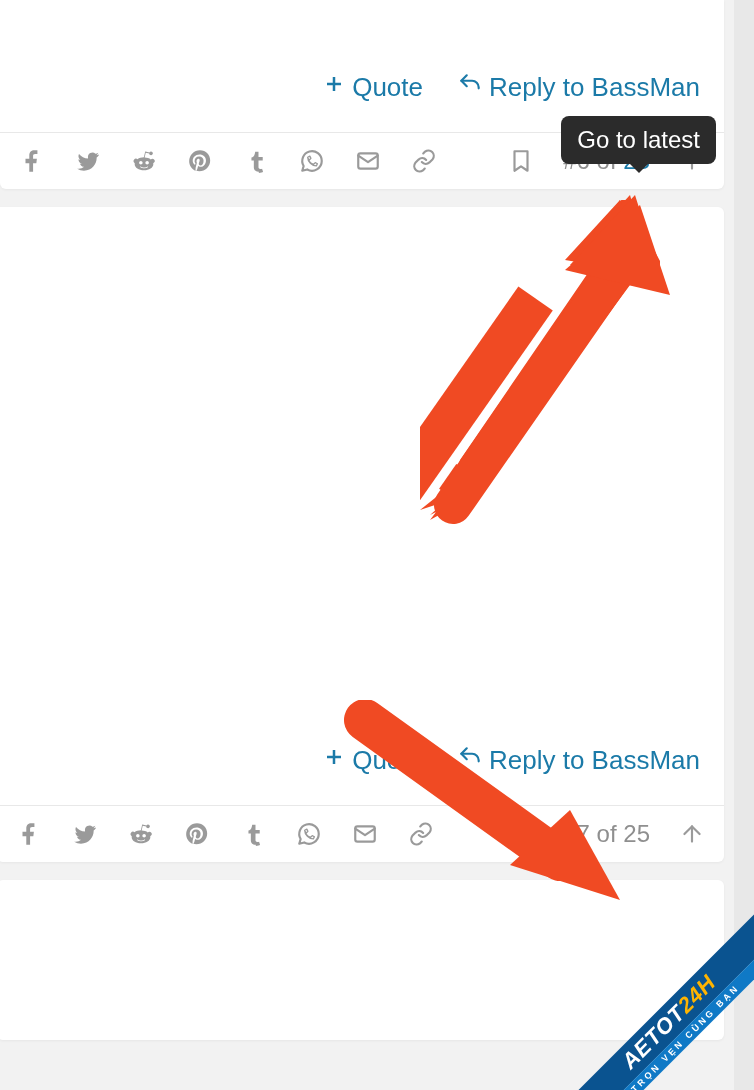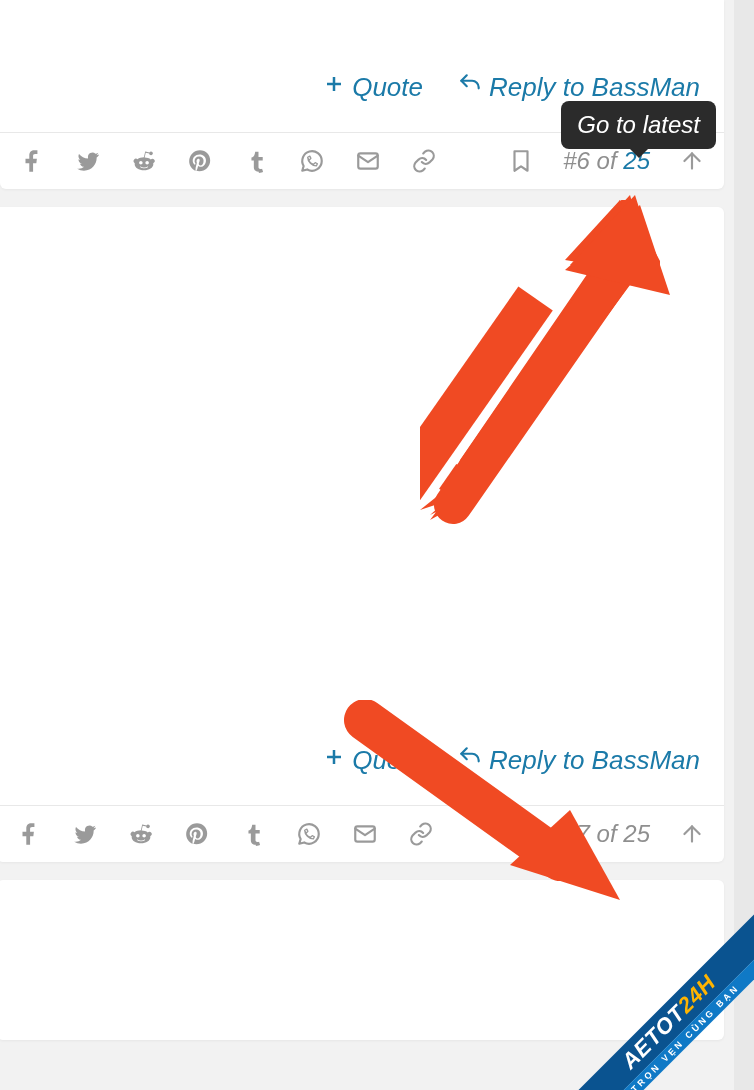--- a/index.html
+++ b/index.html
@@ -10,21 +10,20 @@
     font-family: -apple-system, BlinkMacSystemFont, "Segoe UI", Helvetica, Arial, sans-serif;
     background: #e8e8e8;
     position: relative;
   }
   .page-shell {
     position: absolute;
     top: 0; left: 0;
     width: 734px;
     height: 1090px;
     background: #f2f2f2;
-    font-style: italic;
   }
   .post {
     background: #fff;
     border-radius: 6px;
     box-shadow: 0 1px 3px rgba(0,0,0,0.05);
     margin-bottom: 18px;
     width: 724px;
     overflow: visible;
   }
   .post:first-child { margin-top: 0; border-top-left-radius:0; border-top-right-radius:0;}
@@ -159,21 +158,21 @@
             <svg viewBox="0 0 24 24">
                 <path d="M9 14l-5-5 5-5"></path>
                 <path d="M4 9h10a6 6 0 016 6v1"></path>
               </svg>
           </span>
           <span>Reply to BassMan</span>
         </span>
       </div>
     </div>
 
-    <div class="tooltip" style="top:101px; right:8px;">
+    <div class="tooltip" style="top:116px; right:8px;">
       <span>Go to latest</span>
     </div>
 
     <div class="sharebar">
       <div class="share-icons">
         <span class="ic">
             <svg viewBox="0 0 24 24">
               <path d="M13 22v-8h3l.5-4H13V7.5c0-1.1.3-1.9 2-1.9h2V2.1C16.7 2 15.5 2 14.2 2 11.4 2 9.5 3.7 9.5 6.9V10H6v4h3.5v8H13z"></path>
             </svg>
           </span>

